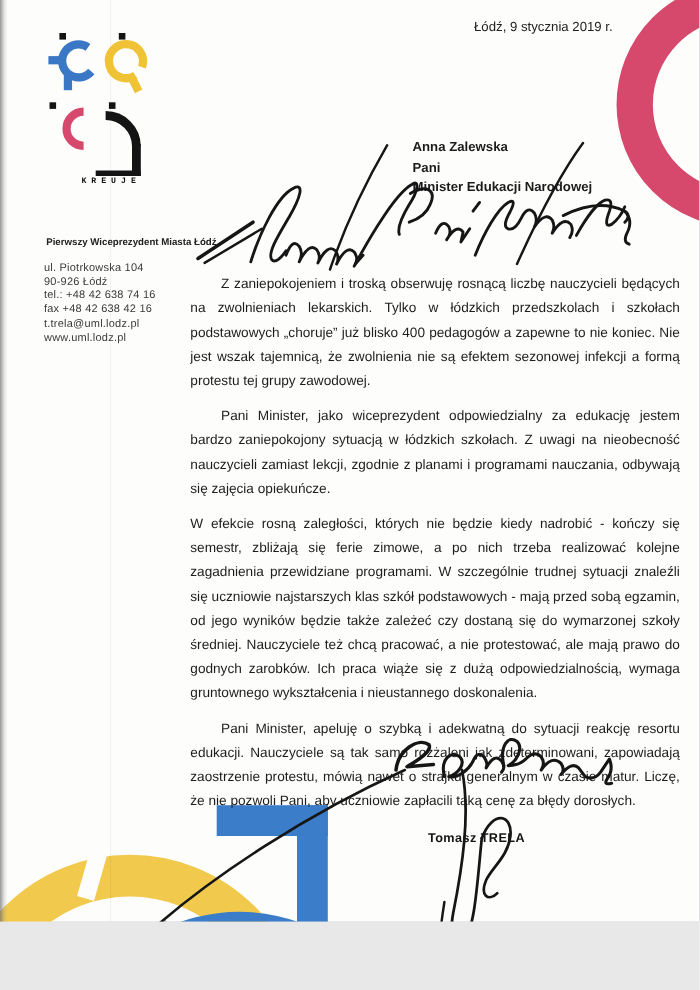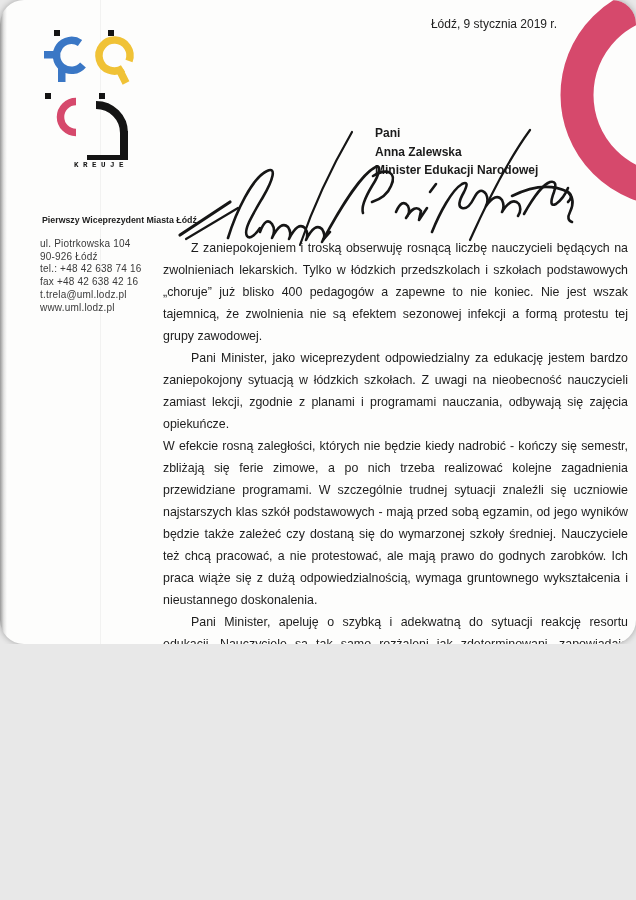--- a/index.html
+++ b/index.html
@@ -1,34 +1,34 @@
 <!DOCTYPE html>
 <html><head>
 <meta charset="utf-8">
 <style>
   html,body{margin:0;padding:0;background:#e8e8e8;}
   .page{
-    position:relative;width:636px;height:644px;background:#fdfdfc;
+    position:relative;width:636px;height:838px;background:#fdfdfc;
     overflow:hidden;font-family:"Liberation Sans",sans-serif;color:#1c1c1c;
-    margin:0 auto;box-shadow:0 0 6px rgba(0,0,0,.3);border-radius:24px;
+    margin:0 auto;box-shadow:0 0 6px rgba(0,0,0,.3);
   }
   .scan-edge{position:absolute;left:0;top:0;width:7px;height:900px;
     background:linear-gradient(to right,rgba(110,110,110,.7),rgba(150,150,150,.25) 55%,rgba(150,150,150,0));}
   .scan-crease{position:absolute;left:100px;top:0;width:1px;height:900px;background:rgba(0,0,0,.045);}
   .scan-speck{position:absolute;left:147px;top:836px;width:4px;height:3px;background:rgba(110,110,110,.55);border-radius:50%;}
   .date{position:absolute;left:303px;top:17px;width:254px;text-align:right;font-size:12px;color:#222;}
   .logo{position:absolute;left:30px;top:25px;}
   .kreuje{position:absolute;left:74px;top:161px;font-size:7.5px;font-weight:bold;
     letter-spacing:4.5px;color:#141414;font-family:Liberation Mono, monospace;}
   .sender-title{position:absolute;left:42px;top:215px;font-size:8.8px;font-weight:bold;color:#222;}
   .sender-address{position:absolute;left:40px;top:238px;font-size:10px;line-height:12.7px;color:#3a3a3a;letter-spacing:.2px;}
   .recipient{position:absolute;left:375px;top:124px;font-size:12px;font-weight:bold;line-height:18.6px;color:#1b1b1b;}
   .body-text{position:absolute;left:163px;top:237px;width:465px;font-size:12.4px;
     line-height:22px;text-align:justify;color:#1d1d1d;}
-  .body-text p{margin:0;text-indent:28px;}
+  .body-text p{margin:10px;text-indent:28px;}
   .body-text p.no-indent{text-indent:0;}
   .signatory{position:absolute;left:389px;top:756px;font-size:11.5px;font-weight:bold;
     letter-spacing:.4px;color:#151515;}
   svg{position:absolute;display:block;}
   .ink{fill:none;stroke:#161616;stroke-linecap:round;stroke-linejoin:round;}
 </style>
 </head>
 <body>
 
 <div class="page">
@@ -87,22 +87,22 @@
   <div class="sender-address">
     <div>ul. Piotrkowska 104</div>
     <div>90-926 Łódź</div>
     <div>tel.: +48 42 638 74 16</div>
     <div>fax +48 42 638 42 16</div>
     <div>t.trela@uml.lodz.pl</div>
     <div>www.uml.lodz.pl</div>
   </div>
 
   <div class="recipient">
+    <div>Anna Zalewska</div>
     <div>Pani</div>
-    <div>Anna Zalewska</div>
     <div>Minister Edukacji Narodowej</div>
   </div>
 
   <svg style="left:140px;top:120px;" width="440" height="132" viewBox="0 0 440 132">
     <g class="ink" stroke-width="2.6">
       <path d="M40,115 L90,82" stroke-width="3.2"></path>
       <path d="M46,119 L98,88" stroke-width="2.2"></path>
       <path d="M160,125 C172,90 190,50 212,12" stroke-width="2.2"></path>
       <path d="M330,120 C348,80 368,40 390,10" stroke-width="2.2"></path>
       <path d="M88,118 C96,92 112,58 127,51 C137,46 133,60 123,77 C113,94 103,110 107,116 C110,120 116,114 120,108"></path>

